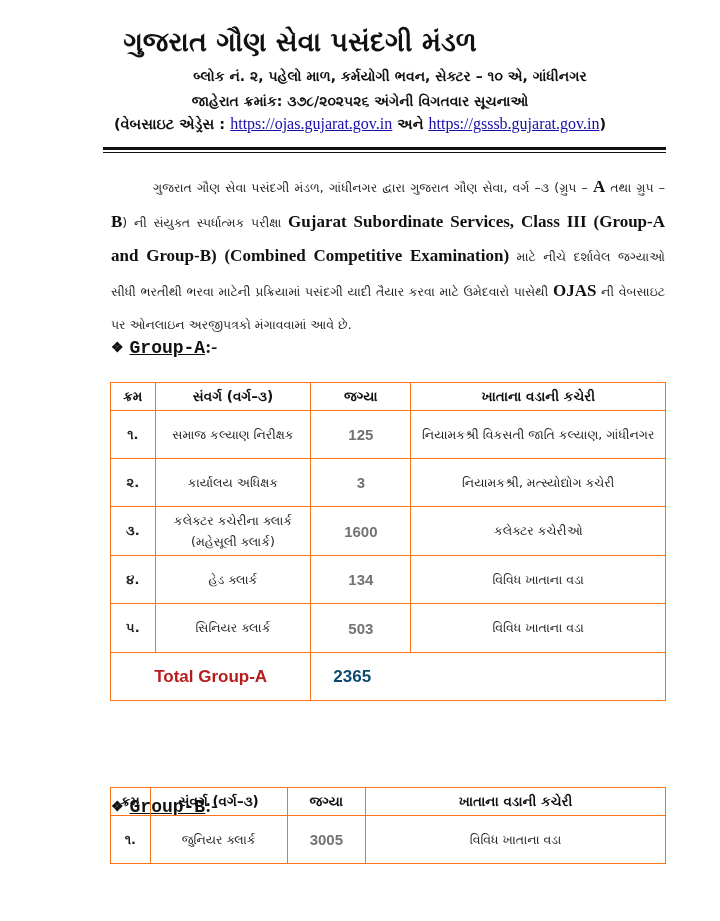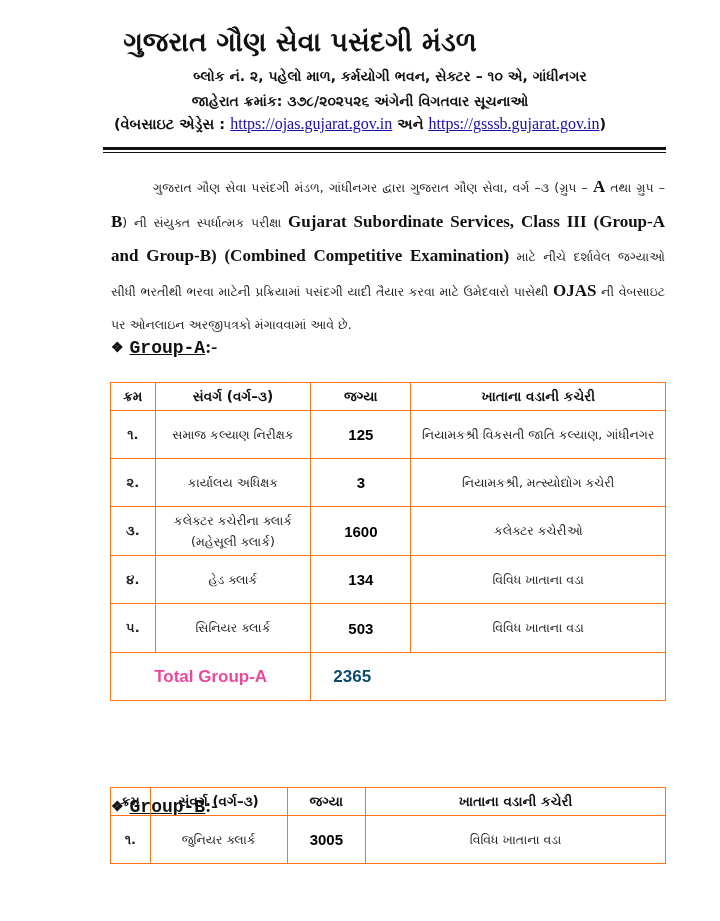--- a/index.html
+++ b/index.html
@@ -20,22 +20,22 @@
   .sec { position:absolute; left:111px; font-family:"Liberation Serif", serif; font-weight:bold; font-size:18px; line-height:24px; }
   .sec .bullet { font-size:14px; margin-right:6px; vertical-align:1px; }
   .sec .lbl { text-decoration:underline;font-family:Liberation Mono, monospace; }
   .secA { top:335px; }
   .secB { top:766px;margin-top:28px; }
   table.t { position:absolute; left:110px; width:556px; border-collapse:collapse; font-family:"DejaVu Sans", sans-serif; }
   table.t td, table.t th { border:1px solid #f97316; text-align:center; padding:0; }
   table.t th { font-weight:bold; font-size:13.5px; height:27px; }
   table.t td { font-size:12.5px; color:#222; }
   table.t td.num { font-weight:bold; font-size:13px; }
-  table.t td.cnt { font-family:"Liberation Sans", sans-serif; font-weight:bold; font-size:15px; color:#000000; }
-  table.t td.tot-l { font-family:"Liberation Sans", sans-serif; font-weight:bold; font-size:17px; color:#ec4899; }
+  table.t td.cnt { font-family:"Liberation Sans", sans-serif; font-weight:bold; font-size:15px; color:#737373; }
+  table.t td.tot-l { font-family:"Liberation Sans", sans-serif; font-weight:bold; font-size:17px; color:#b91c1c; }
   table.t td.tot-v { font-family:"Liberation Sans", sans-serif; font-weight:bold; font-size:17px; color:#0c4a6e; text-align:left; padding-left:22px; }
   .tA { top:382px; }
   .tB { top:787px; }
   .c1 { width:44px; } .c2 { width:156px; } .c3 { width:100px; } .c4 { width:256px; }
 </style>
 </head>
 <body>
 
 <div class="page">
 

